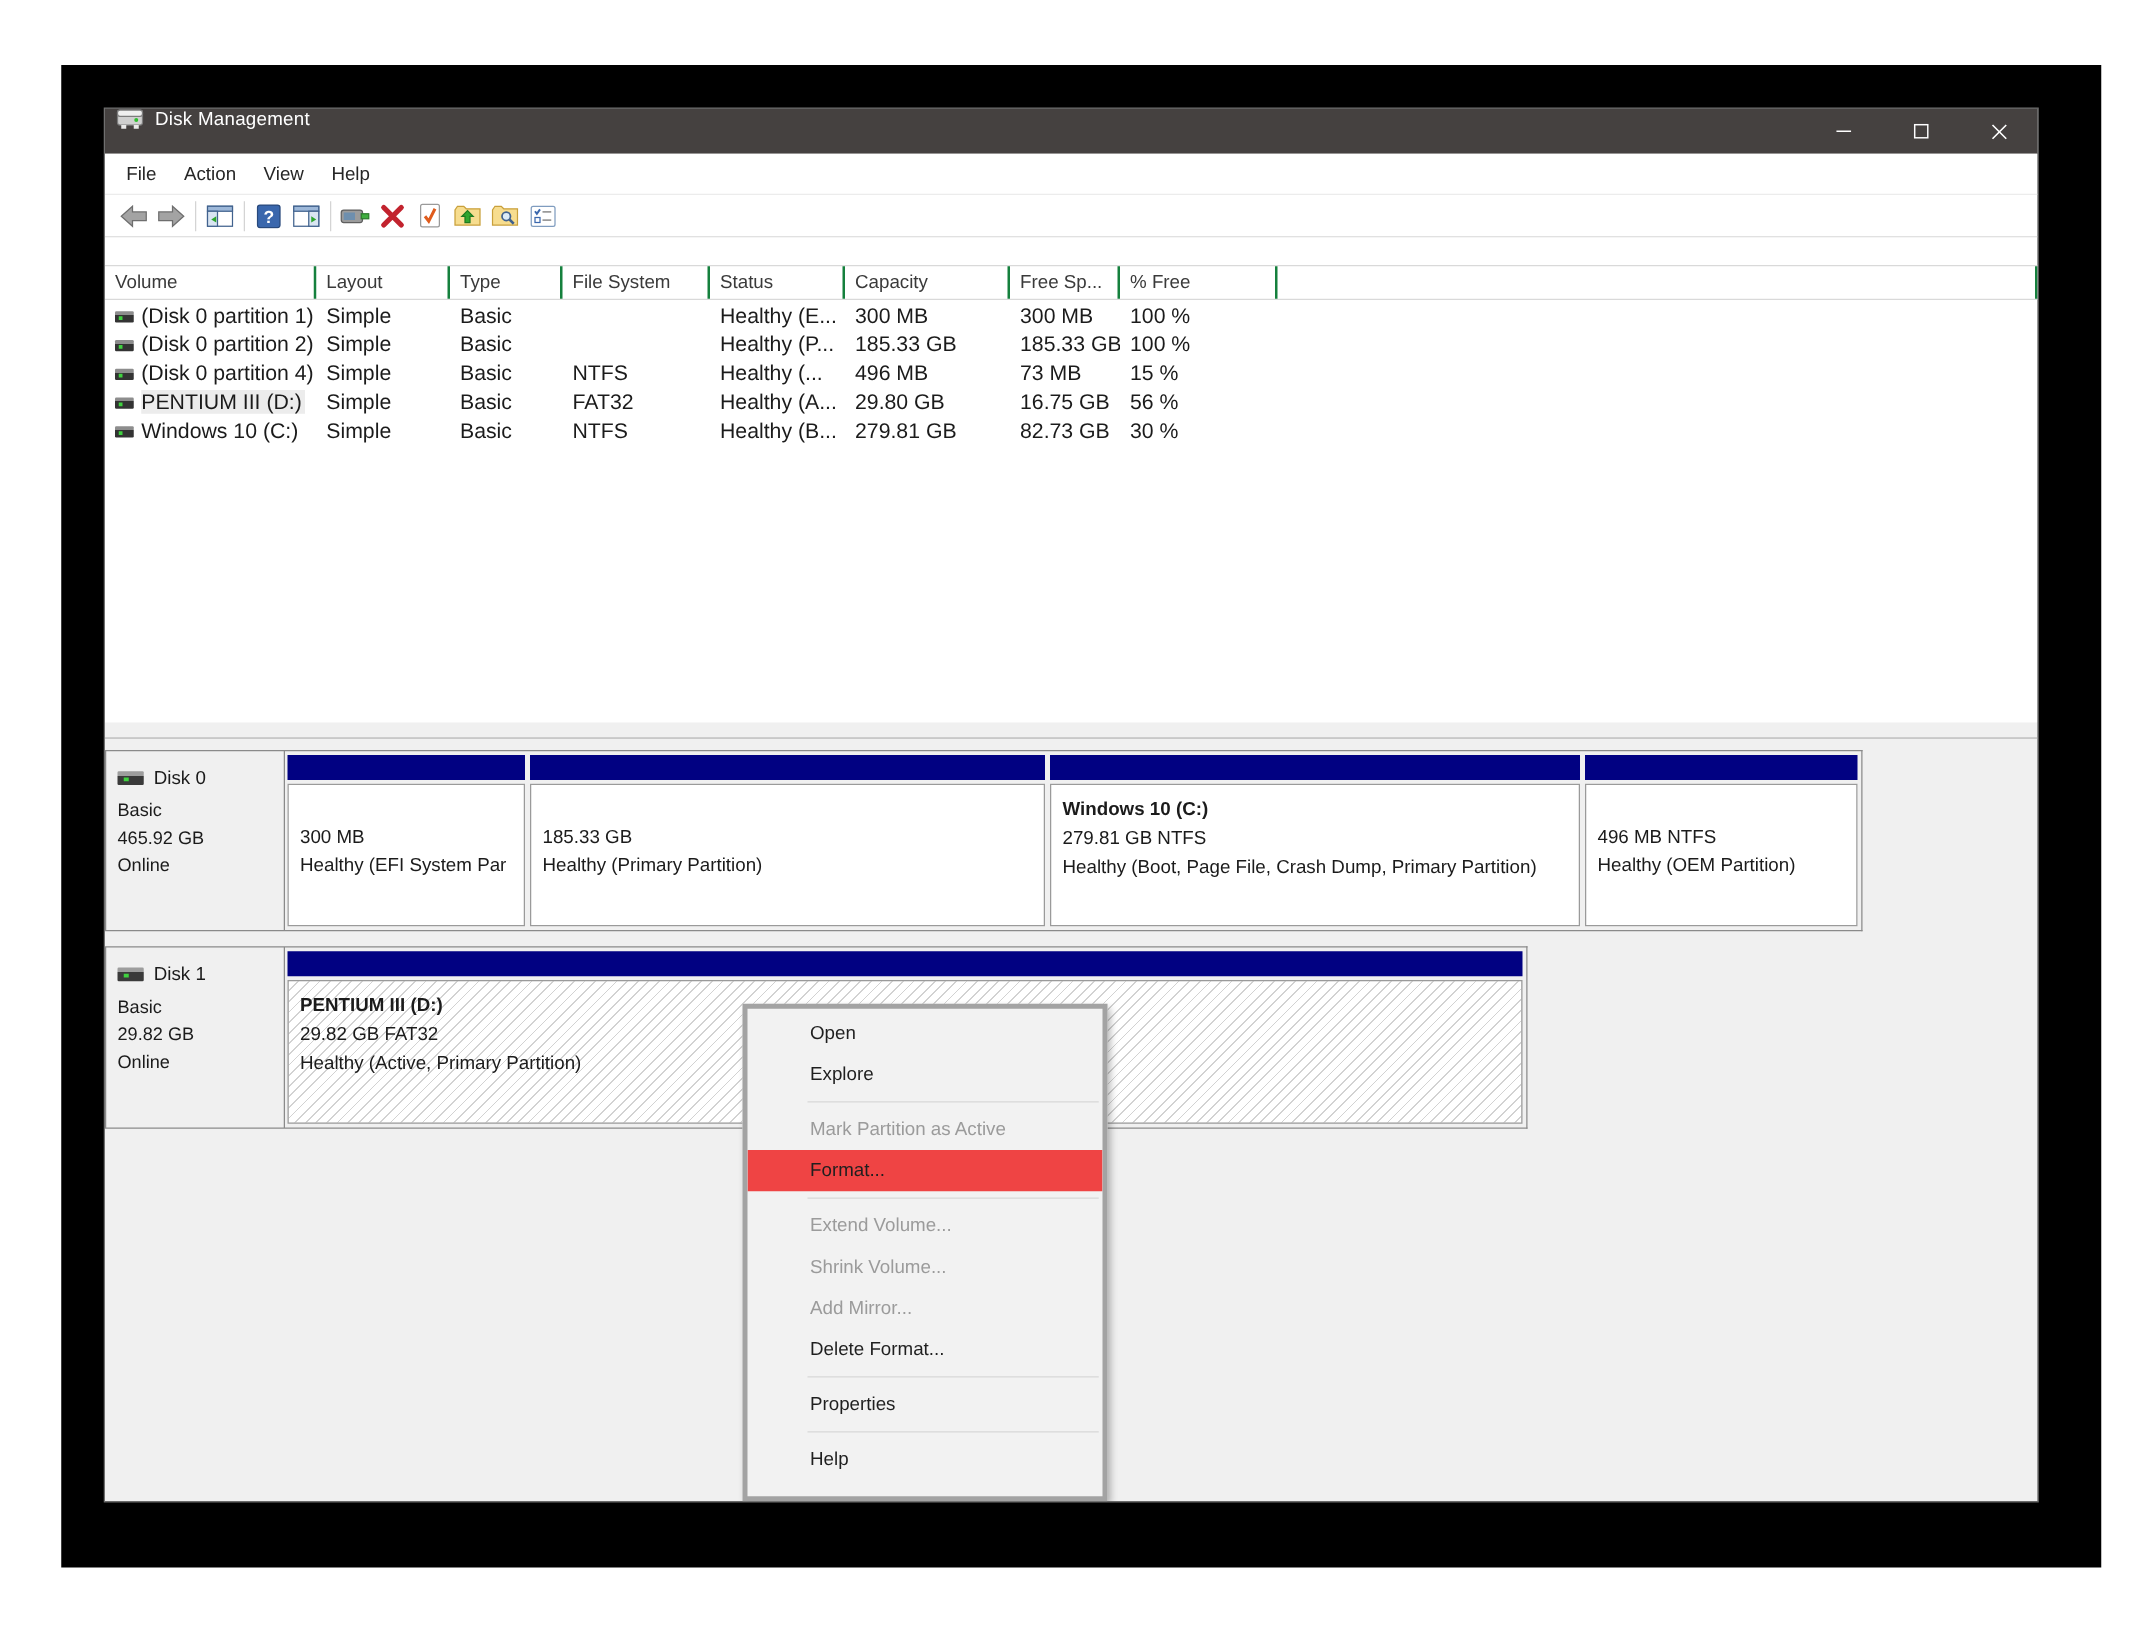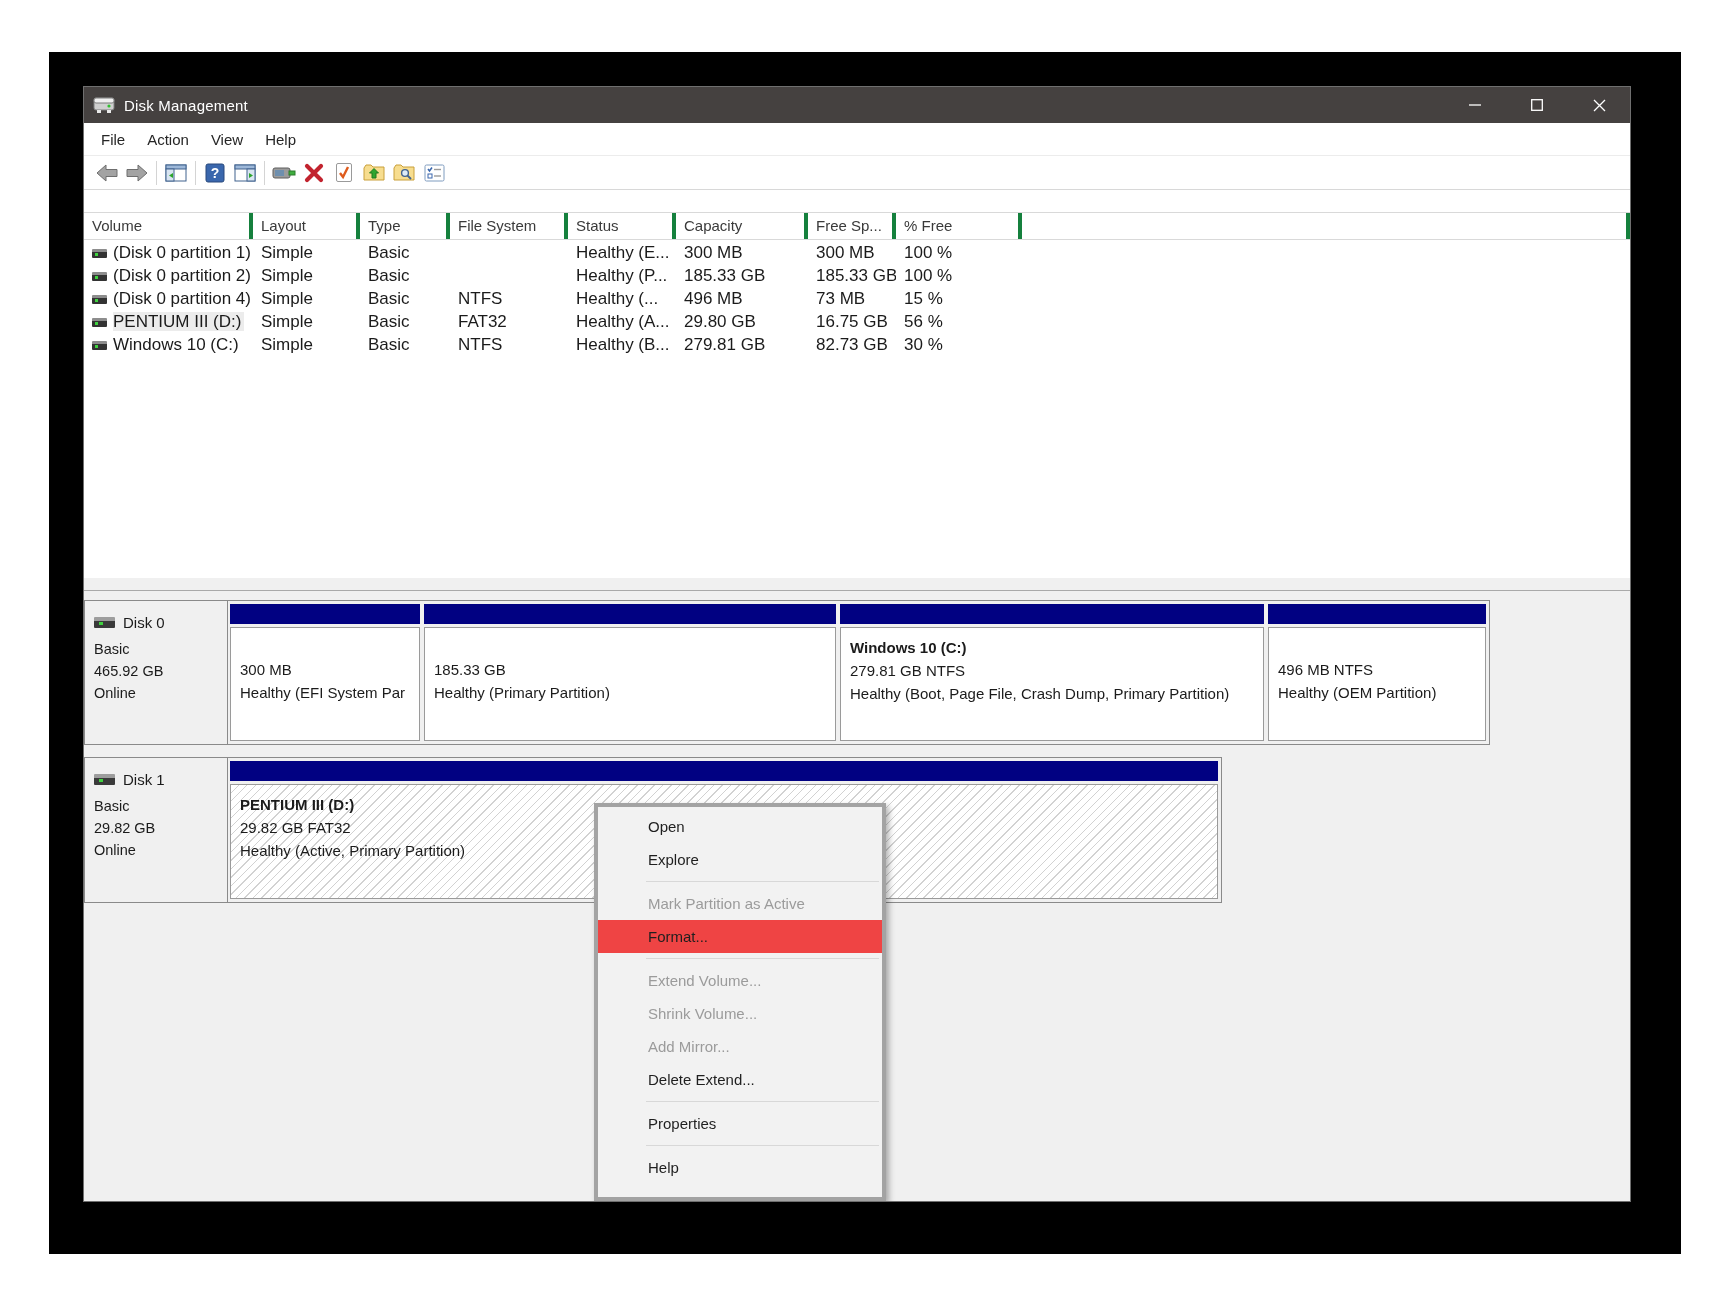--- a/index.html
+++ b/index.html
@@ -4,21 +4,21 @@
 <style>
   html,body{margin:0;padding:0;}
   .page{position:relative;width:1713px;height:1302px;background:#ffffff;overflow:hidden;
         font-family:"Liberation Sans",sans-serif;color:#1b1b1b;}
   .frame{position:absolute;left:49px;top:52px;width:1632px;height:1202px;background:#000000;}
   .window{position:absolute;left:35px;top:35px;width:1546px;height:1114px;background:#ffffff;
           outline:1px solid #6f6f6f;overflow:hidden;}
 
   
   .titlebar{position:absolute;left:0;top:0;width:100%;height:36px;background:#454140;
-            display:flex;align-items:center;}
+            display:flex;align-items:flex-start;}
   .app-icon{margin-left:9px;display:inline-flex;}
   .title{color:#ffffff;font-size:15px;margin-left:9px;letter-spacing:.2px;}
   .win-controls{position:absolute;right:0;top:0;height:36px;display:flex;}
   .wbtn{width:62px;height:36px;display:flex;align-items:center;justify-content:center;cursor:default;}
   .wbtn svg{display:block;}
 
   
   .menubar{position:absolute;left:0;top:36px;width:100%;height:33px;background:#ffffff;
            display:flex;align-items:center;padding-left:6px;box-sizing:border-box;
            border-bottom:1px solid #ececec;}
@@ -28,21 +28,21 @@
   .toolbar{position:absolute;left:0;top:69px;width:100%;height:34px;background:#ffffff;
            display:flex;align-items:center;padding-left:8px;box-sizing:border-box;
            border-bottom:1px solid #d8d8d8;}
   .tbtn{width:30px;height:28px;display:flex;align-items:center;justify-content:center;}
   .tsep{width:1px;height:24px;background:#d4d4d4;margin:0 4px;}
 
   
   .listarea{position:absolute;left:0;top:103px;width:100%;height:388px;background:#ffffff;}
   .lheader{position:absolute;left:0;top:22px;width:100%;height:26px;display:flex;
            border-top:1px solid #d9d9d9;border-bottom:1px solid #d9d9d9;}
-  .hcell{box-sizing:border-box;border-right:4px solid #15803d;padding-left:8px;
+  .hcell{box-sizing:border-box;border-right:2px solid #15803d;padding-left:8px;
          font-size:15px;color:#3a3a3a;line-height:25px;white-space:nowrap;overflow:hidden;}
   .c1{width:169px}.c2{width:107px}.c3{width:90px}.c4{width:118px}
   .c5{width:108px}.c6{width:132px}.c7{width:88px}.c8{width:126px}.cf{flex:1}
   .lrow{position:absolute;left:0;width:100%;height:23px;display:flex;font-size:17px;line-height:23px;}
   .lcell{box-sizing:border-box;padding-left:8px;white-space:nowrap;overflow:hidden;}
   .vol-ico{display:inline-block;width:15px;height:9px;border-radius:1px;margin-right:6px;
            background:linear-gradient(#8d8d8d 0 3px,#333 3px);position:relative;vertical-align:middle;}
   .vol-ico::after{content:'';position:absolute;left:3px;top:4px;width:3px;height:3px;background:#3fd23f;}
   .sel-label{background:#ececec;padding:0 3px 0 0;}
 
@@ -340,21 +340,21 @@
   <div class="ctxmenu">
     <div class="citem">Open</div>
     <div class="citem">Explore</div>
     <div class="csep"></div>
     <div class="citem dis">Mark Partition as Active</div>
     <div class="citem hl">Format...</div>
     <div class="csep"></div>
     <div class="citem dis">Extend Volume...</div>
     <div class="citem dis">Shrink Volume...</div>
     <div class="citem dis">Add Mirror...</div>
-    <div class="citem">Delete Extend...</div>
+    <div class="citem">Delete Format...</div>
     <div class="csep"></div>
     <div class="citem">Properties</div>
     <div class="csep"></div>
     <div class="citem">Help</div>
   </div>
 
 </div>
 </div>
 </div>
 

